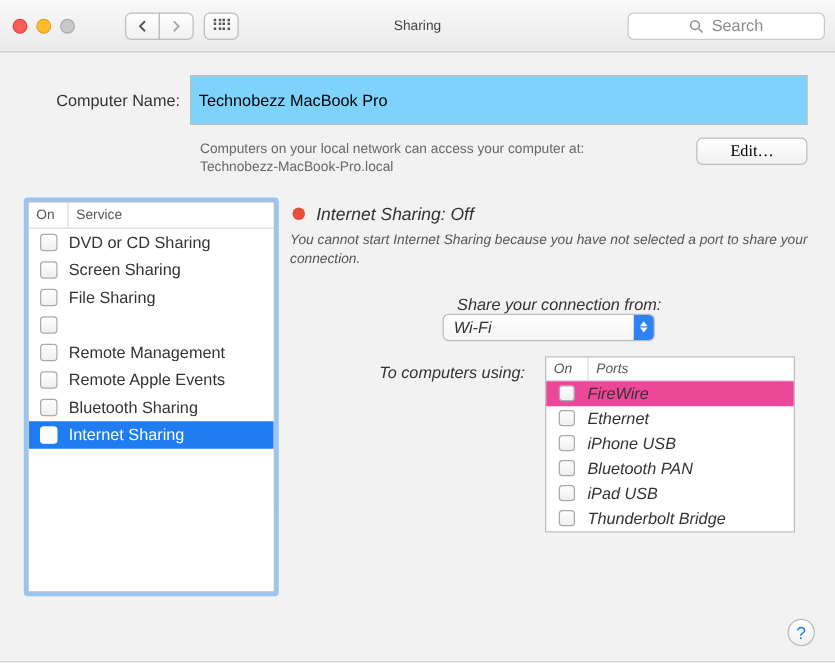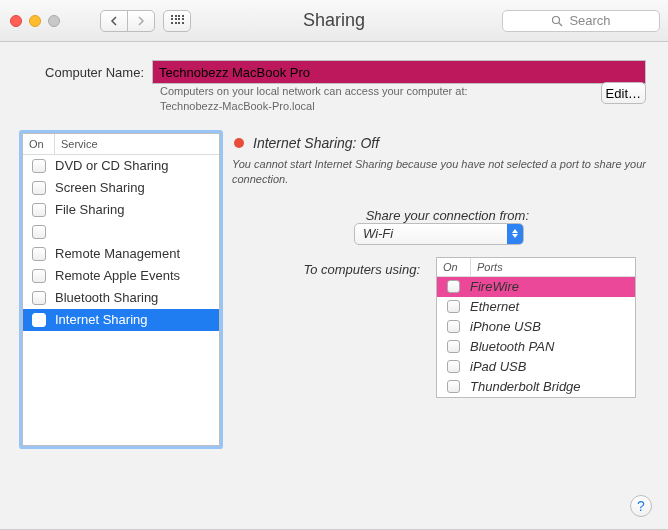--- a/index.html
+++ b/index.html
@@ -46,46 +46,47 @@
     background: linear-gradient(#ffffff,#f1f1f1);
     margin-left: 8px;
     display: flex; align-items: center; justify-content: center;
   }
   .grid-icon {
     width: 12px; height: 12px;
     display: grid; grid-template-columns: repeat(4,2px); grid-template-rows: repeat(3,2px);
     gap: 1.5px;
   }
   .grid-icon span { background:#555; }
-  .title { position: absolute; left: 0; right: 0; text-align: center; font-size: 18px; color: #444; pointer-events: none;}
+  .title { position: absolute; left: 0; right: 0; text-align: center; font-size: 11px; color: #444; pointer-events: none;}
   .searchwrap {
     margin-left: auto;
     width: 158px; height: 22px;
     background: #fff; border:1px solid #c9c9c9; border-radius: 5px;
     display: flex; align-items: center; justify-content: center;
     color: #8a8a8a; font-size: 13px; position: relative;
   }
   .searchwrap .si { margin-right: 6px; display:flex; }
   .content { padding: 18px 22px 14px 22px; }
   .row-name { display: flex; align-items: center; }
   .label-name { width: 130px; text-align: right; padding-right: 8px; font-size: 13px; color: #333; }
   .name-input {
-    flex: 1; height: 24px; border: 1px solid #bfbfbf;
-    background: #be185d; padding: 0 6px; font-size: 13px;
+    flex: 1; height: 40px; border: 1px solid #bfbfbf;
+    background: #7dd3fc; padding: 0 6px; font-size: 13px;
   }
   .name-note {
-    margin-left: 138px; margin-top: 0; font-size: 11px; color: #686868;
+    margin-left: 138px; margin-top: 12px; font-size: 11px; color: #686868;
     display: flex; align-items: flex-start;
   }
   .note-text { flex: 1; line-height: 1.4; max-width: 345px;}
   .edit-btn {
-    margin-left: auto; height: 22px; padding: 0 4px;
+    margin-left: auto; height: 22px; padding: 0 26px;
     background: linear-gradient(#ffffff,#f1f1f1);
     border: 1px solid #bdbdbd; border-radius: 5px; font-size: 13px;
     margin-top: -2px;
+    font-family: Liberation Serif, serif;
   }
   .main {
     display: flex; margin-top: 18px; gap: 12px;
   }
   .service-list {
     width: 198px; height: 313px;
     border: 1px solid #bdbdbd; background: #fff;
     box-shadow: 0 0 0 3px rgba(78,160,247,0.55);
     border-radius: 1px;
     font-size: 13px;

